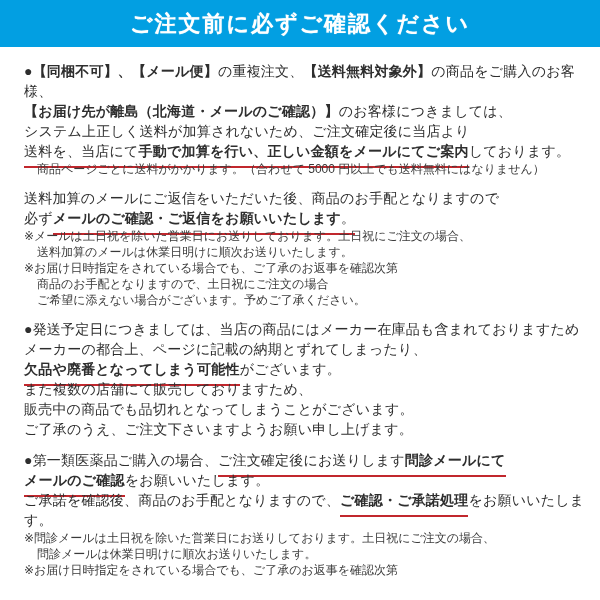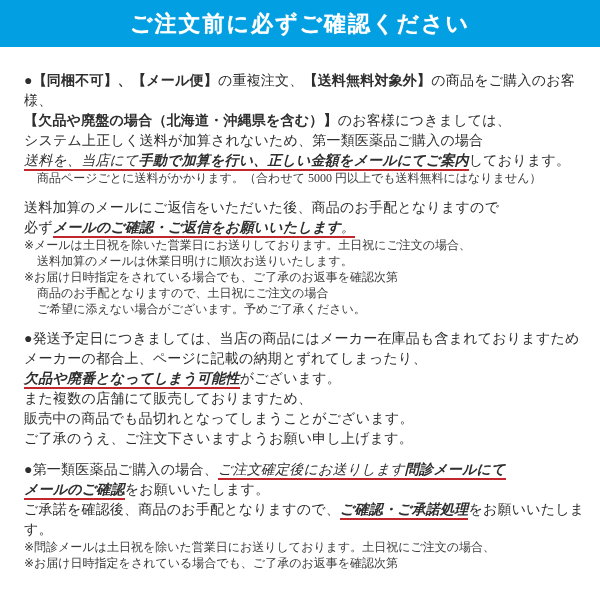--- a/index.html
+++ b/index.html
@@ -30,61 +30,58 @@
     font-weight: bold;
     letter-spacing: 2px;
     text-shadow: 0 0 1px rgba(255,255,255,0.6);
   }
   .notice-body {
     padding: 14px 4px 0 24px;
     box-sizing: border-box;
   }
   .sec {
     margin-bottom: 11px;
-    margin-top: 9px;
   }
   .line {
     color: var(--text-color, #2e2e2e);
     white-space: normal;
   }
   .line.main {
     font-size: 14px;
     line-height: 20px;
     letter-spacing: 0.2px;
   }
   .line.note {
     font-size: 12px;
     line-height: 16px;
     color: var(--note-color, #3a3a3a);
   }
   .line.indent {
     padding-left: 13px;
-    font-family: Liberation Serif, serif;
   }
   span.b {
     font-weight: bold;
   }
   span.u {
     border-bottom: 2px solid var(--underline-color, #c1272d);
-    padding-bottom: 1px;
-    font-style: italic;
+    padding-bottom: 7px;
   }
 </style>
 </head>
 <body>
 
 <div class="page">
   <div class="header">
     <div class="header-title">ご注文前に必ずご確認ください</div>
   </div>
   <div class="notice-body">
       <div class="sec">
         <div class="line main"><span>●</span><span class="b">【同梱不可】、【メール便】</span><span>の重複注文、</span><span class="b">【送料無料対象外】</span><span>の商品をご購入のお客様、</span></div>
-        <div class="line main"><span class="b">【欠品や廃盤の場合（北海道・沖縄県を含む）】</span><span>のお客様につきましては、</span></div>
-        <div class="line main"><span>システム上正しく送料が加算されないため、第一類医薬品ご購入の場合</span></div>
+        <div class="line main"><span class="b">【お届け先が離島（北海道・メールのご確認）】</span><span>のお客様につきましては、</span></div>
+        <div class="line main"><span>システム上正しく送料が加算されないため、ご注文確定後に当店より</span></div>
         <div class="line main"><span class="u">送料を、当店にて</span><span class="b u">手動で加算を行い、正しい金額をメールにてご案内</span><span>しております。</span></div>
         <div class="line note indent"><span>商品ページごとに送料がかかります。（合わせて 5000 円以上でも送料無料にはなりません）</span></div>
       </div>
       <div class="sec">
         <div class="line main"><span>送料加算のメールにご返信をいただいた後、商品のお手配となりますので</span></div>
         <div class="line main"><span>必ず</span><span class="b u">メールのご確認・ご返信をお願いいたします</span><span class="u">。</span></div>
         <div class="line note"><span>※メールは土日祝を除いた営業日にお送りしております。土日祝にご注文の場合、</span></div>
         <div class="line note indent"><span>送料加算のメールは休業日明けに順次お送りいたします。</span></div>
         <div class="line note"><span>※お届け日時指定をされている場合でも、ご了承のお返事を確認次第</span></div>
         <div class="line note indent"><span>商品のお手配となりますので、土日祝にご注文の場合</span></div>
@@ -96,16 +93,17 @@
         <div class="line main"><span class="b u">欠品や廃番となってしまう可能性</span><span>がございます。</span></div>
         <div class="line main"><span>また複数の店舗にて販売しておりますため、</span></div>
         <div class="line main"><span>販売中の商品でも品切れとなってしまうことがございます。</span></div>
         <div class="line main"><span>ご了承のうえ、ご注文下さいますようお願い申し上げます。</span></div>
       </div>
       <div class="sec">
         <div class="line main"><span>●第一類医薬品ご購入の場合、</span><span class="u">ご注文確定後にお送りします</span><span class="b u">問診メールにて</span></div>
         <div class="line main"><span class="b u">メールのご確認</span><span>をお願いいたします。</span></div>
         <div class="line main"><span>ご承諾を確認後、商品のお手配となりますので、</span><span class="b u">ご確認・ご承諾処理</span><span>をお願いいたします。</span></div>
         <div class="line note"><span>※問診メールは土日祝を除いた営業日にお送りしております。土日祝にご注文の場合、</span></div>
+        <div class="line note indent"><span>問診メールは休業日明けに順次お送りいたします。</span></div>
         <div class="line note"><span>※お届け日時指定をされている場合でも、ご了承のお返事を確認次第</span></div>
       </div>
     </div>
 </div>
 
 </body></html>

